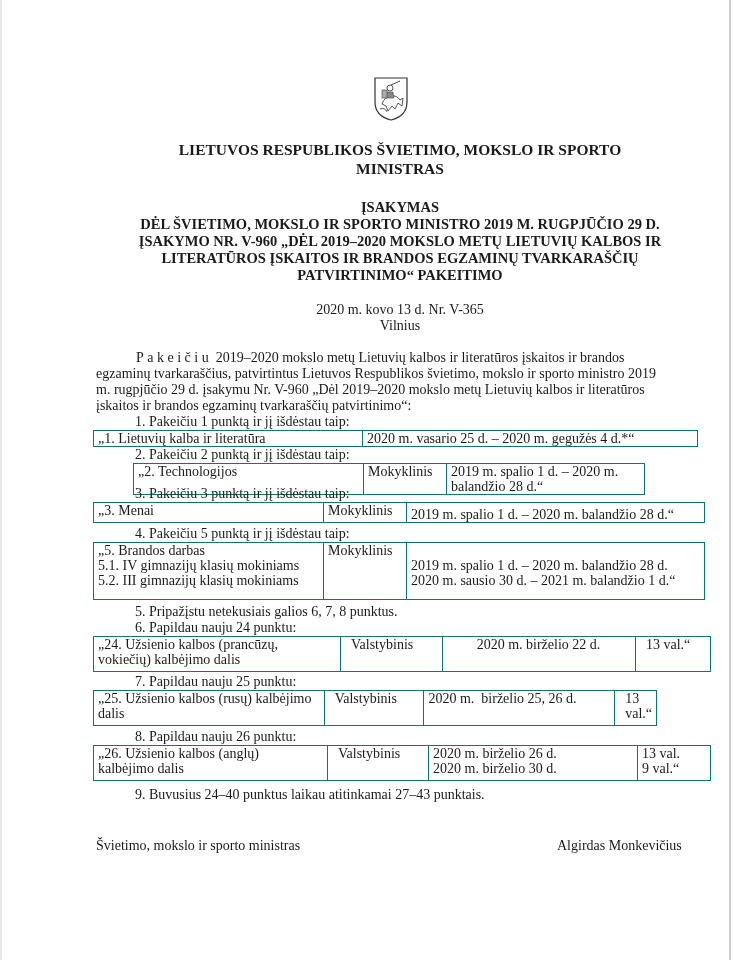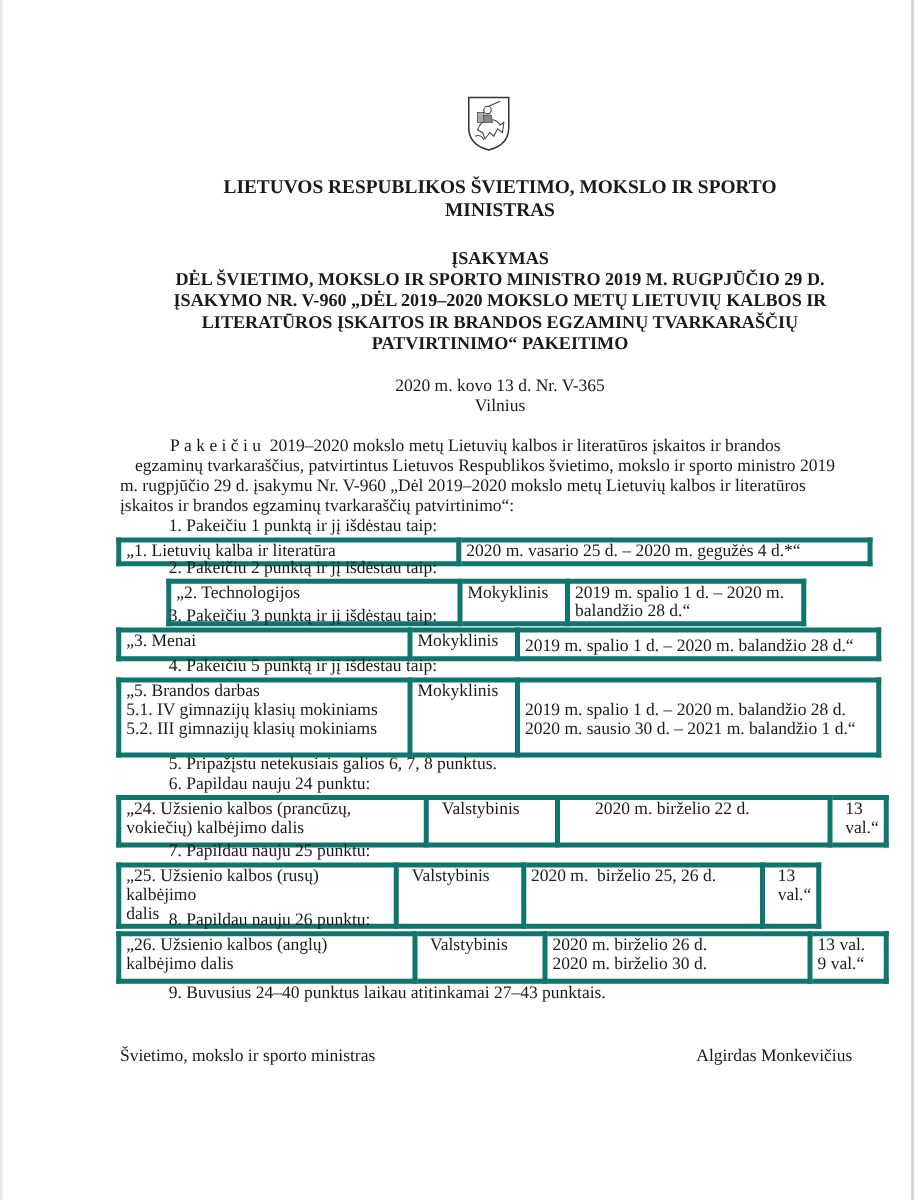--- a/index.html
+++ b/index.html
@@ -10,21 +10,21 @@
     .page-edge-left { position: absolute; left: 0; top: 0; width: 2px; height: 960px; background: #e8e8e8; }
     .page-edge-right { position: absolute; right: 3px; top: 0; width: 2px; height: 960px; background: #cfcfcf; }
     .crest { position: absolute; left: 373px; top: 76px; width: 36px; height: 46px; }
     .title-block { position: absolute; left: 100px; width: 600px; text-align: center; font-weight: bold; font-size: 15.5px; line-height: 19px; }
     .center-text { position: absolute; left: 100px; width: 600px; text-align: center; font-size: 14px; line-height: 16px; }
     .body-text { position: absolute; font-size: 14px; line-height: 16px; }
     .para { position: absolute; left: 96px; width: 602px; font-size: 14px; line-height: 16px; text-align: justify; text-indent: 40px; }
     .spaced { letter-spacing: 3.5px; }
     .item { position: absolute; left: 135px; font-size: 14px; line-height: 16px; }
     table.amend { position: absolute; border-collapse: collapse; font-size: 14px; line-height: 15px; }
-    table.amend td { border: 4px solid #0f766e; padding: 0 4px; vertical-align: top; }
+    table.amend td { border: 1px solid #0f766e; padding: 0 4px; vertical-align: top; }
     .mid td { vertical-align: middle; }
     .sig-left { position: absolute; left: 96px; top: 838px; font-size: 14px; }
     .sig-right { position: absolute; left: 557px; top: 838px; font-size: 14px; }
   </style>
 </head>
 <body>
 
 <div class="page-edge-left"></div>
 <div class="page-edge-right"></div>
 
@@ -50,21 +50,21 @@
   <div>LITERATŪROS ĮSKAITOS IR BRANDOS EGZAMINŲ TVARKARAŠČIŲ</div>
   <div>PATVIRTINIMO“ PAKEITIMO</div>
 </div>
 
 <div class="center-text" style="top:302px;">2020 m. kovo 13 d. Nr. V-365</div>
 <div class="center-text" style="top:318px;">Vilnius</div>
 
 <div class="para" style="top:350px;">
   <span class="spaced">Pakeičiu</span><span> 2019–2020 mokslo metų Lietuvių kalbos ir literatūros įskaitos ir brandos</span>
 </div>
-<div class="body-text" style="left:96px; top:366px;margin-left:12px;">egzaminų tvarkaraščius, patvirtintus Lietuvos Respublikos švietimo, mokslo ir sporto ministro 2019</div>
+<div class="body-text" style="left:96px; top:366px;">egzaminų tvarkaraščius, patvirtintus Lietuvos Respublikos švietimo, mokslo ir sporto ministro 2019</div>
 <div class="body-text" style="left:96px; top:382px;">m. rugpjūčio 29 d. įsakymu Nr. V-960 „Dėl 2019–2020 mokslo metų Lietuvių kalbos ir literatūros</div>
 <div class="body-text" style="left:96px; top:398px;">įskaitos ir brandos egzaminų tvarkaraščių patvirtinimo“:</div>
 
 <div class="item" style="top:414px;">1. Pakeičiu 1 punktą ir jį išdėstau taip:</div>
 <table class="amend" style="left:93px; top:430px; width:605px;">
   <tbody>
       <tr>
     <td style="width:260px;">„1. Lietuvių kalba ir literatūra</td>
     <td>2020 m. vasario 25 d. – 2020 m. gegužės 4 d.*“</td>
   </tr>
@@ -115,21 +115,21 @@
 <div class="item" style="top:604px;">5. Pripažįstu netekusiais galios 6, 7, 8 punktus.</div>
 <div class="item" style="top:620px;">6. Papildau nauju 24 punktu:</div>
 <table class="amend mid" style="left:93px; top:636px; width:618px;">
   <tbody>
       <tr>
     <td style="width:238px; height:34px;">
       <div>„24. Užsienio kalbos (prancūzų,</div>
       <div>vokiečių) kalbėjimo dalis</div>
     </td>
     <td style="width:87px; padding-left:10px;">Valstybinis</td>
-    <td style="width:185px; padding-left:28px;">2020 m. birželio 22 d.</td>
+    <td style="width:185px; padding-left:3px;text-align:center;">2020 m. birželio 22 d.</td>
     <td style="padding-left:10px;">13 val.“</td>
   </tr>
 </tbody>
   </table>
 
 <div class="item" style="top:674px;text-align:center;">7. Papildau nauju 25 punktu:</div>
 <table class="amend mid" style="left:93px; top:690px; width:564px;">
   <tbody>
       <tr>
     <td style="width:238px; height:34px;">

